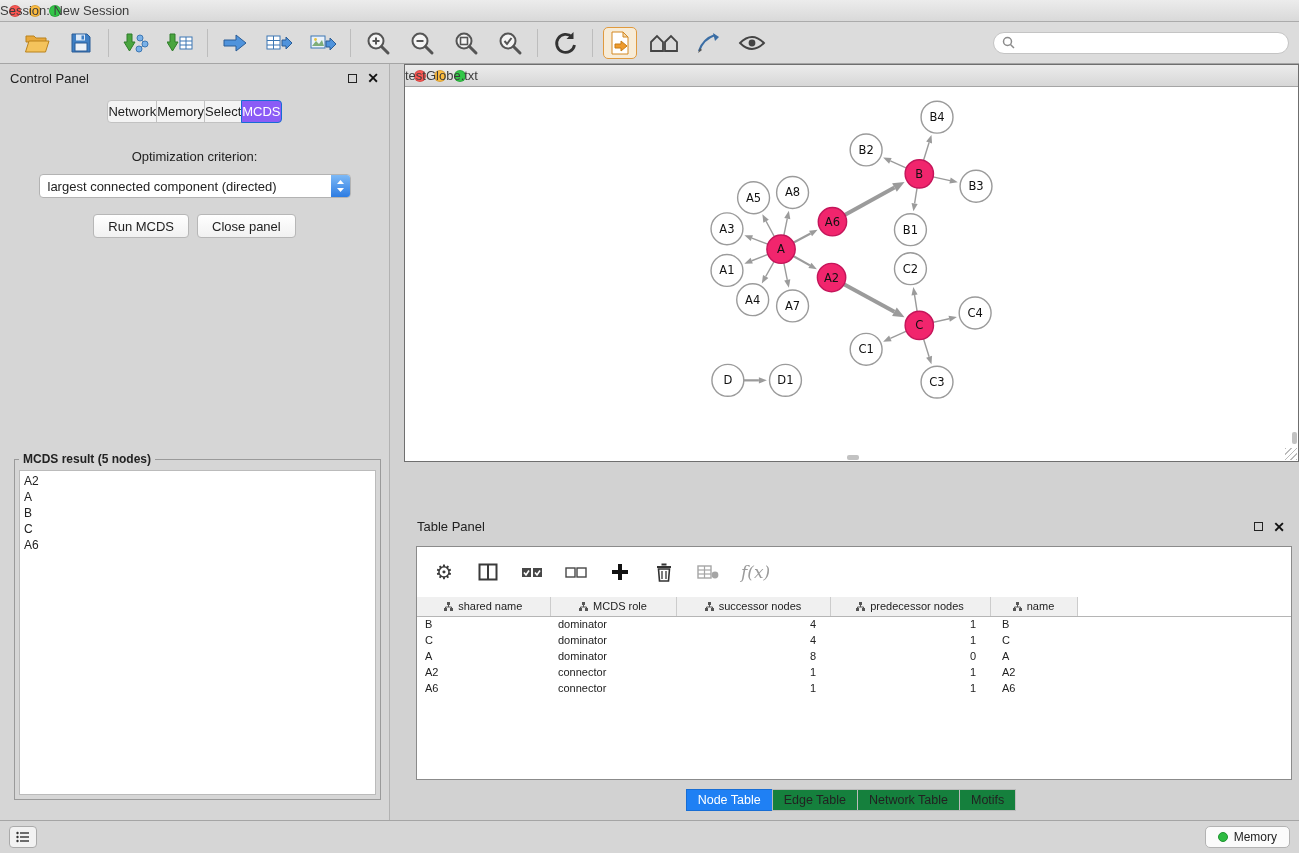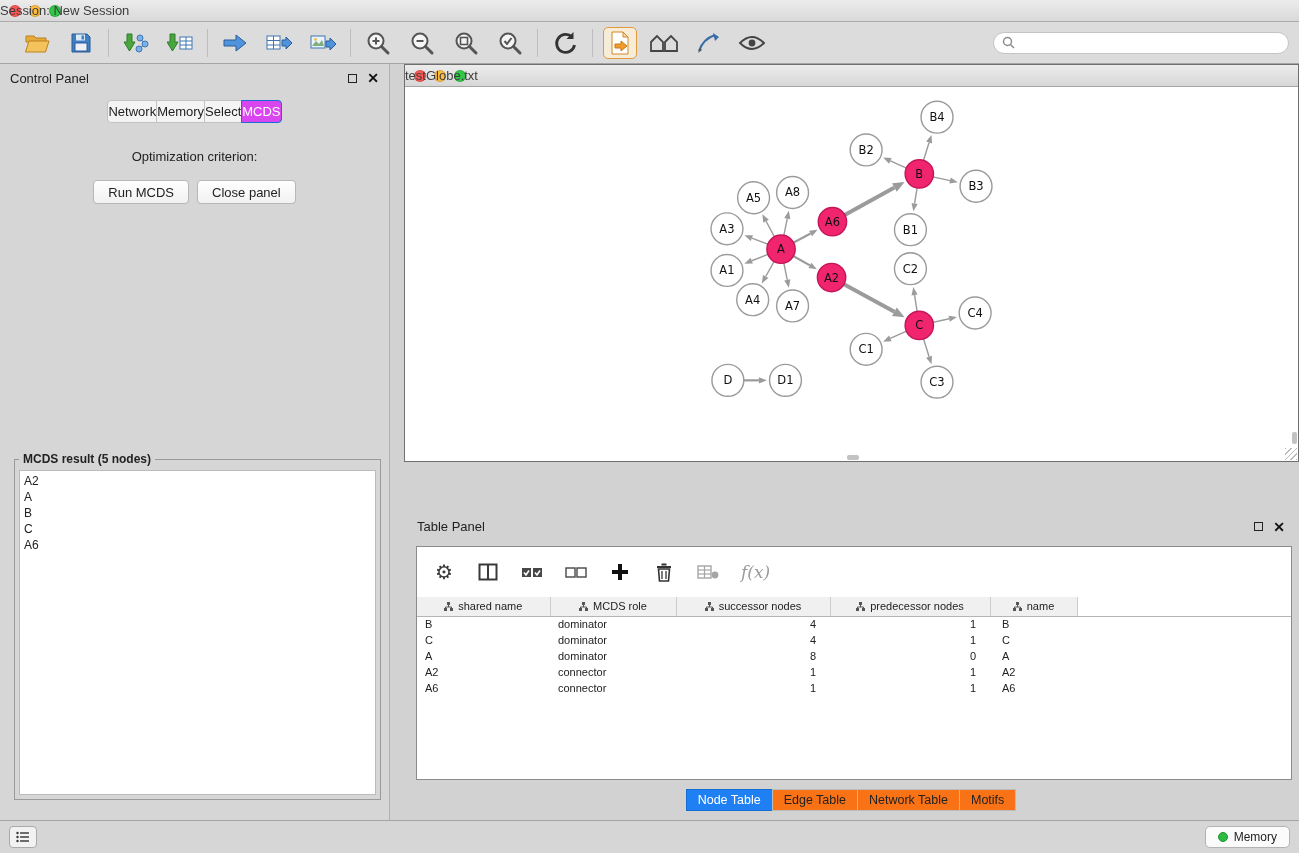--- a/index.html
+++ b/index.html
@@ -31,21 +31,21 @@
     background:#d6d6d6; border-right:1px solid #b2b2b2; }
   .panel-header { height:28px; display:flex; align-items:center; padding:0 10px; font-size:13px; }
   .panel-header .ph-icons { margin-left:auto; display:flex; gap:10px; align-items:center; }
   .float-icon { width:9px; height:9px; border:1.5px solid #222; display:inline-block; }
   .close-x { font-size:14px; font-weight:bold; color:#111; line-height:10px; }
 
   .cp-tabs { display:flex; justify-content:center; margin-top:8px; }
   .cp-tab { padding:3px 0; font-size:13px; background:#f4f4f4; border:1px solid #c2c2c2; margin-left:-1px; cursor:default; }
   .cp-tab:first-child { margin-left:0; border-radius:4px 0 0 4px; }
   .cp-tab:last-child { border-radius:0 4px 4px 0; }
-  .cp-tab.selected { background:#d946ef; border-color:#176dd4; color:#fff; }
+  .cp-tab.selected { background:#8b5cf6; border-color:#176dd4; color:#fff; }
 
   .opt-label { text-align:center; margin-top:26px; font-size:13px; }
   .combo { width:312px; margin:10px auto 0; height:24px; background:#fff; border:1px solid #b3b3b3;
     border-radius:4px; display:flex; align-items:center; overflow:hidden; }
   .combo-text { flex:1; padding:0 8px; font-size:13px; white-space:nowrap; }
   .combo-btn { width:19px; height:100%; background:linear-gradient(#7db9f6,#2d7ce2); display:flex; align-items:center; justify-content:center; }
   .btn-row { display:flex; justify-content:center; gap:8px; margin-top:16px; }
   .push-btn { height:24px; padding:0 14px; background:linear-gradient(#ffffff,#f1f1f1); border:1px solid #b7b7b7;
     border-radius:4px; font-size:13px; font-family:inherit; color:#222; }
 
@@ -77,21 +77,21 @@
 
   table.node-table { border-collapse:collapse; table-layout:fixed; width:100%; }
   table.node-table th { background:#f0f0f0; border-right:1px solid #ccc; border-bottom:1px solid #b5b5b5;
     font-weight:normal; font-size:11px; height:19px; padding:0 4px; }
   .th-inner { display:flex; align-items:center; justify-content:center; gap:5px; }
   table.node-table td { font-size:11px; height:16px; padding:0 8px; white-space:nowrap; overflow:hidden; }
   table.node-table td.num { text-align:right; padding-right:14px; }
   table.node-table td:nth-child(5) { padding-left:12px; }
 
   .tp-tabs { position:absolute; left:0; right:0; bottom:9px; display:flex; justify-content:center; }
-  .tp-tab { padding:3px 11px; font-size:12.5px; background:#f97316; border:1px solid #bbb; margin-left:-1px; }
+  .tp-tab { padding:3px 11px; font-size:12.5px; background:#15803d; border:1px solid #bbb; margin-left:-1px; }
   .tp-tab.selected { background:#1f80f4; border-color:#176dd4; color:#fff; }
 
   
   .statusbar { position:absolute; left:0; right:0; bottom:0; height:33px; background:#d6d6d6;
     border-top:1px solid #a5a5a5; display:flex; align-items:center; padding:0 9px; }
   .status-left-btn { width:28px; height:22px; background:#f2f2f2; border:1px solid #aaa; border-radius:4px;
     display:flex; align-items:center; justify-content:center; }
   .memory-btn { margin-left:auto; height:22px; padding:0 12px; background:#fbfbfb; border:1px solid #b3b3b3;
     border-radius:5px; display:flex; align-items:center; gap:6px; font-size:12px; }
   .mem-dot { width:10px; height:10px; border-radius:50%; background:#2dbb41; border:1px solid #1f9431; }
@@ -264,20 +264,29 @@
 
     <div class="cp-tabs">
       <div class="cp-tab">Network</div>
       <div class="cp-tab">Memory</div>
       <div class="cp-tab">Select</div>
       <div class="cp-tab selected">MCDS</div>
     </div>
 
     <div class="opt-label">Optimization criterion:</div>
 
+    <div class="combo">
+      <span class="combo-text">largest connected component (directed)</span>
+      <span class="combo-btn">
+        <svg width="9" height="14" viewBox="0 0 9 14">
+          <path d="M4.5 1 L8 5 H1z" fill="#fff"></path>
+          <path d="M4.5 13 L1 9 H8z" fill="#fff"></path>
+        </svg>
+      </span>
+    </div>
 
     <div class="btn-row">
       <button class="push-btn">Run MCDS</button>
       <button class="push-btn">Close panel</button>
     </div>
 
     <fieldset class="mcds-fieldset">
       <legend>MCDS result (5 nodes)</legend>
       <div class="mcds-list" id="mcds-list">
           <div>A2</div>

